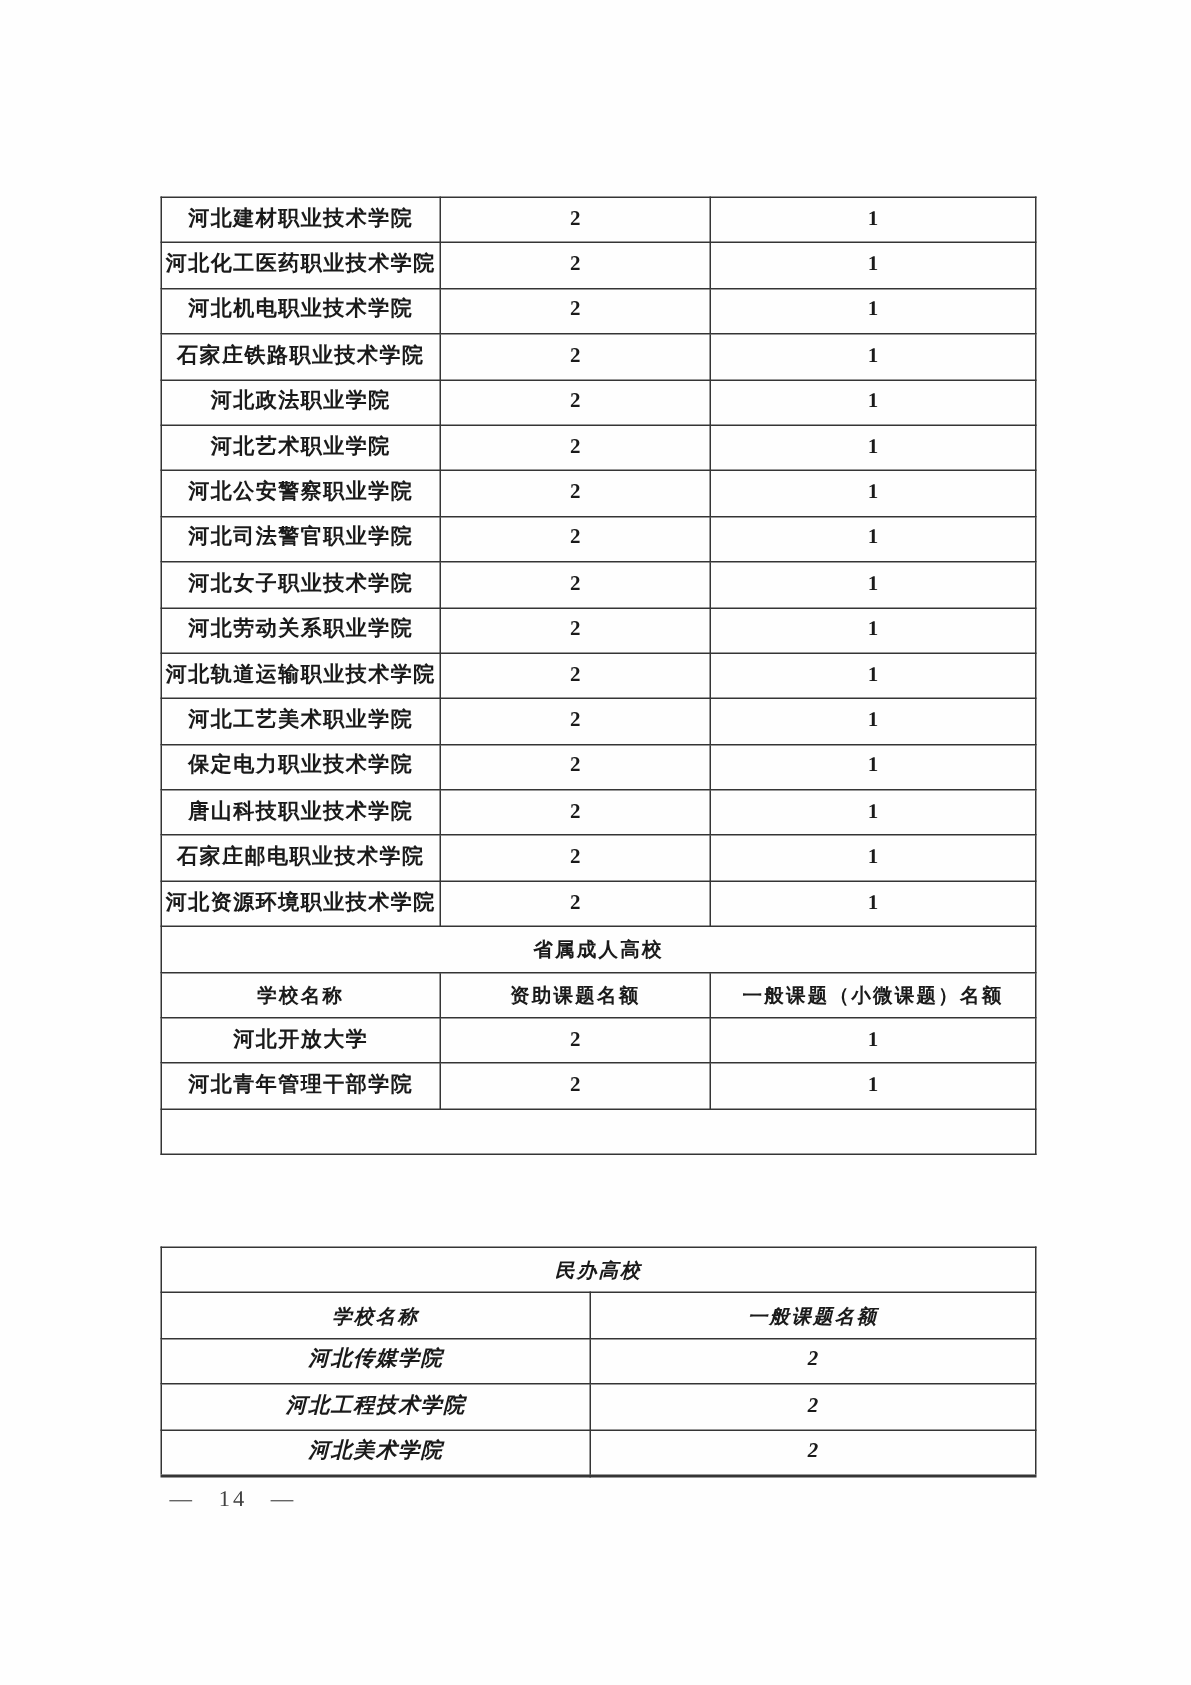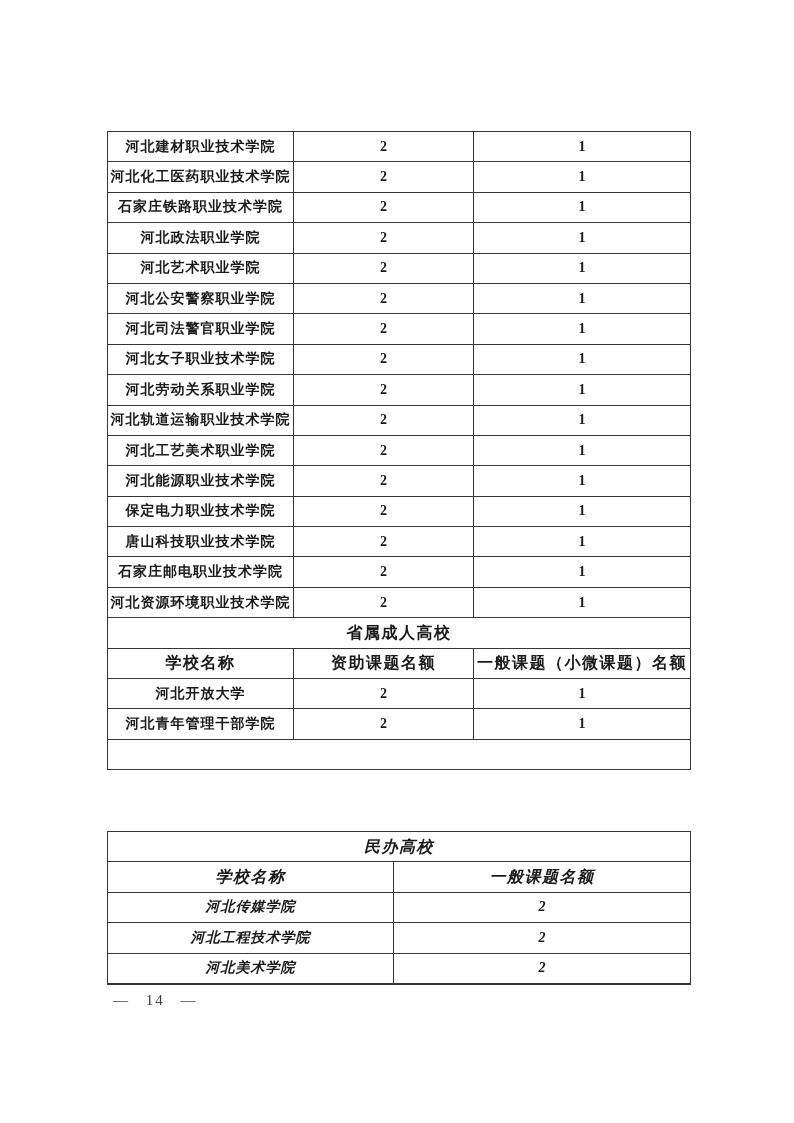--- a/index.html
+++ b/index.html
@@ -28,21 +28,21 @@
     vertical-align:middle;
     font-size:14px;
     font-weight:bold;
     letter-spacing:1px;
     line-height:1;
     overflow:hidden;
     white-space:nowrap;
   }
   .tbl th, .tbl .section-cell {
     font-family:"Liberation Sans","DejaVu Sans",sans-serif;
-    font-size:16px;
+    font-size:13px;
     letter-spacing:1.5px;
   }
   .tbl .num-cell { letter-spacing:0; }
   .tbl2 { border-bottom:2px solid #353535;font-style:italic; }
   .footer {
     position:absolute;
     left:113px; top:992px;
     font-size:15px;
     color:#404040;
     letter-spacing:2px;
@@ -61,20 +61,25 @@
         <col style="width:217px">
     </colgroup>
     <tbody id="t1body">
         <tr>
           <td>河北建材职业技术学院</td>
           <td class="num-cell">2</td>
           <td class="num-cell">1</td>
         </tr>
         <tr>
           <td>河北化工医药职业技术学院</td>
+          <td class="num-cell">2</td>
+          <td class="num-cell">1</td>
+        </tr>
+        <tr>
+          <td>河北机电职业技术学院</td>
           <td class="num-cell">2</td>
           <td class="num-cell">1</td>
         </tr>
         <tr>
           <td>石家庄铁路职业技术学院</td>
           <td class="num-cell">2</td>
           <td class="num-cell">1</td>
         </tr>
         <tr>
           <td>河北政法职业学院</td>
@@ -106,25 +111,20 @@
           <td class="num-cell">2</td>
           <td class="num-cell">1</td>
         </tr>
         <tr>
           <td>河北轨道运输职业技术学院</td>
           <td class="num-cell">2</td>
           <td class="num-cell">1</td>
         </tr>
         <tr>
           <td>河北工艺美术职业学院</td>
-          <td class="num-cell">2</td>
-          <td class="num-cell">1</td>
-        </tr>
-        <tr>
-          <td>河北能源职业技术学院</td>
           <td class="num-cell">2</td>
           <td class="num-cell">1</td>
         </tr>
         <tr>
           <td>保定电力职业技术学院</td>
           <td class="num-cell">2</td>
           <td class="num-cell">1</td>
         </tr>
         <tr>
           <td>唐山科技职业技术学院</td>

